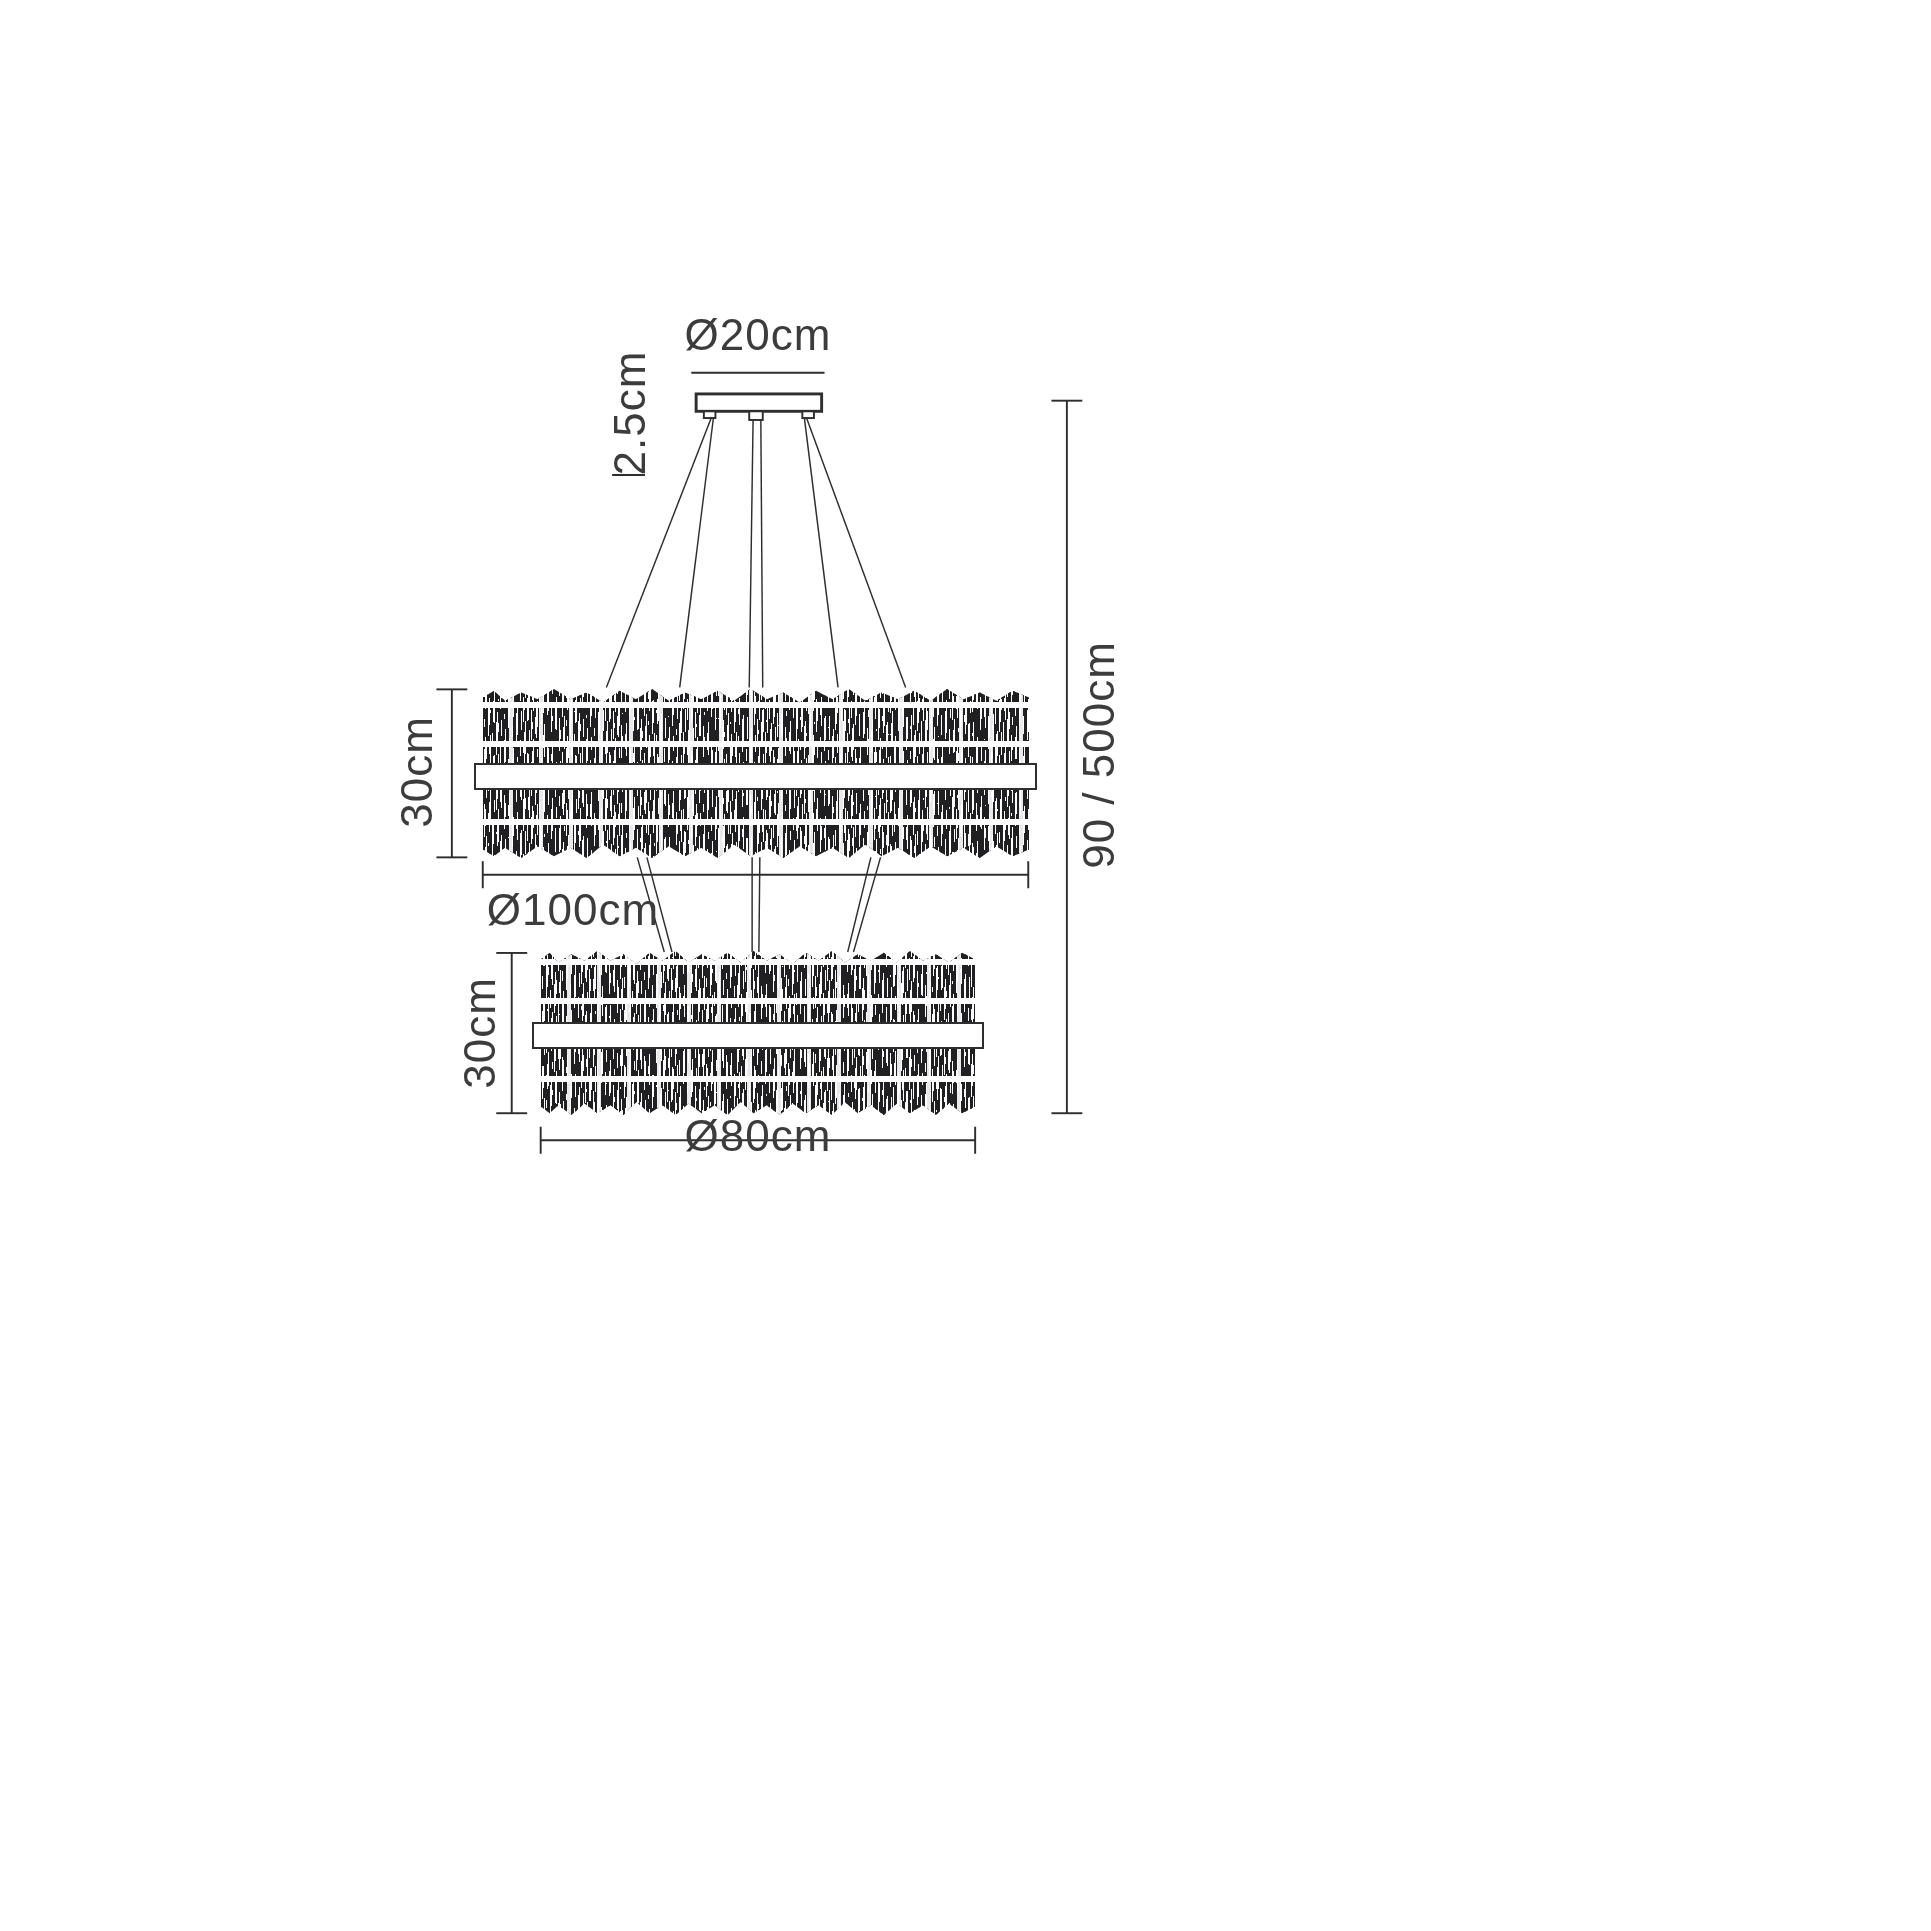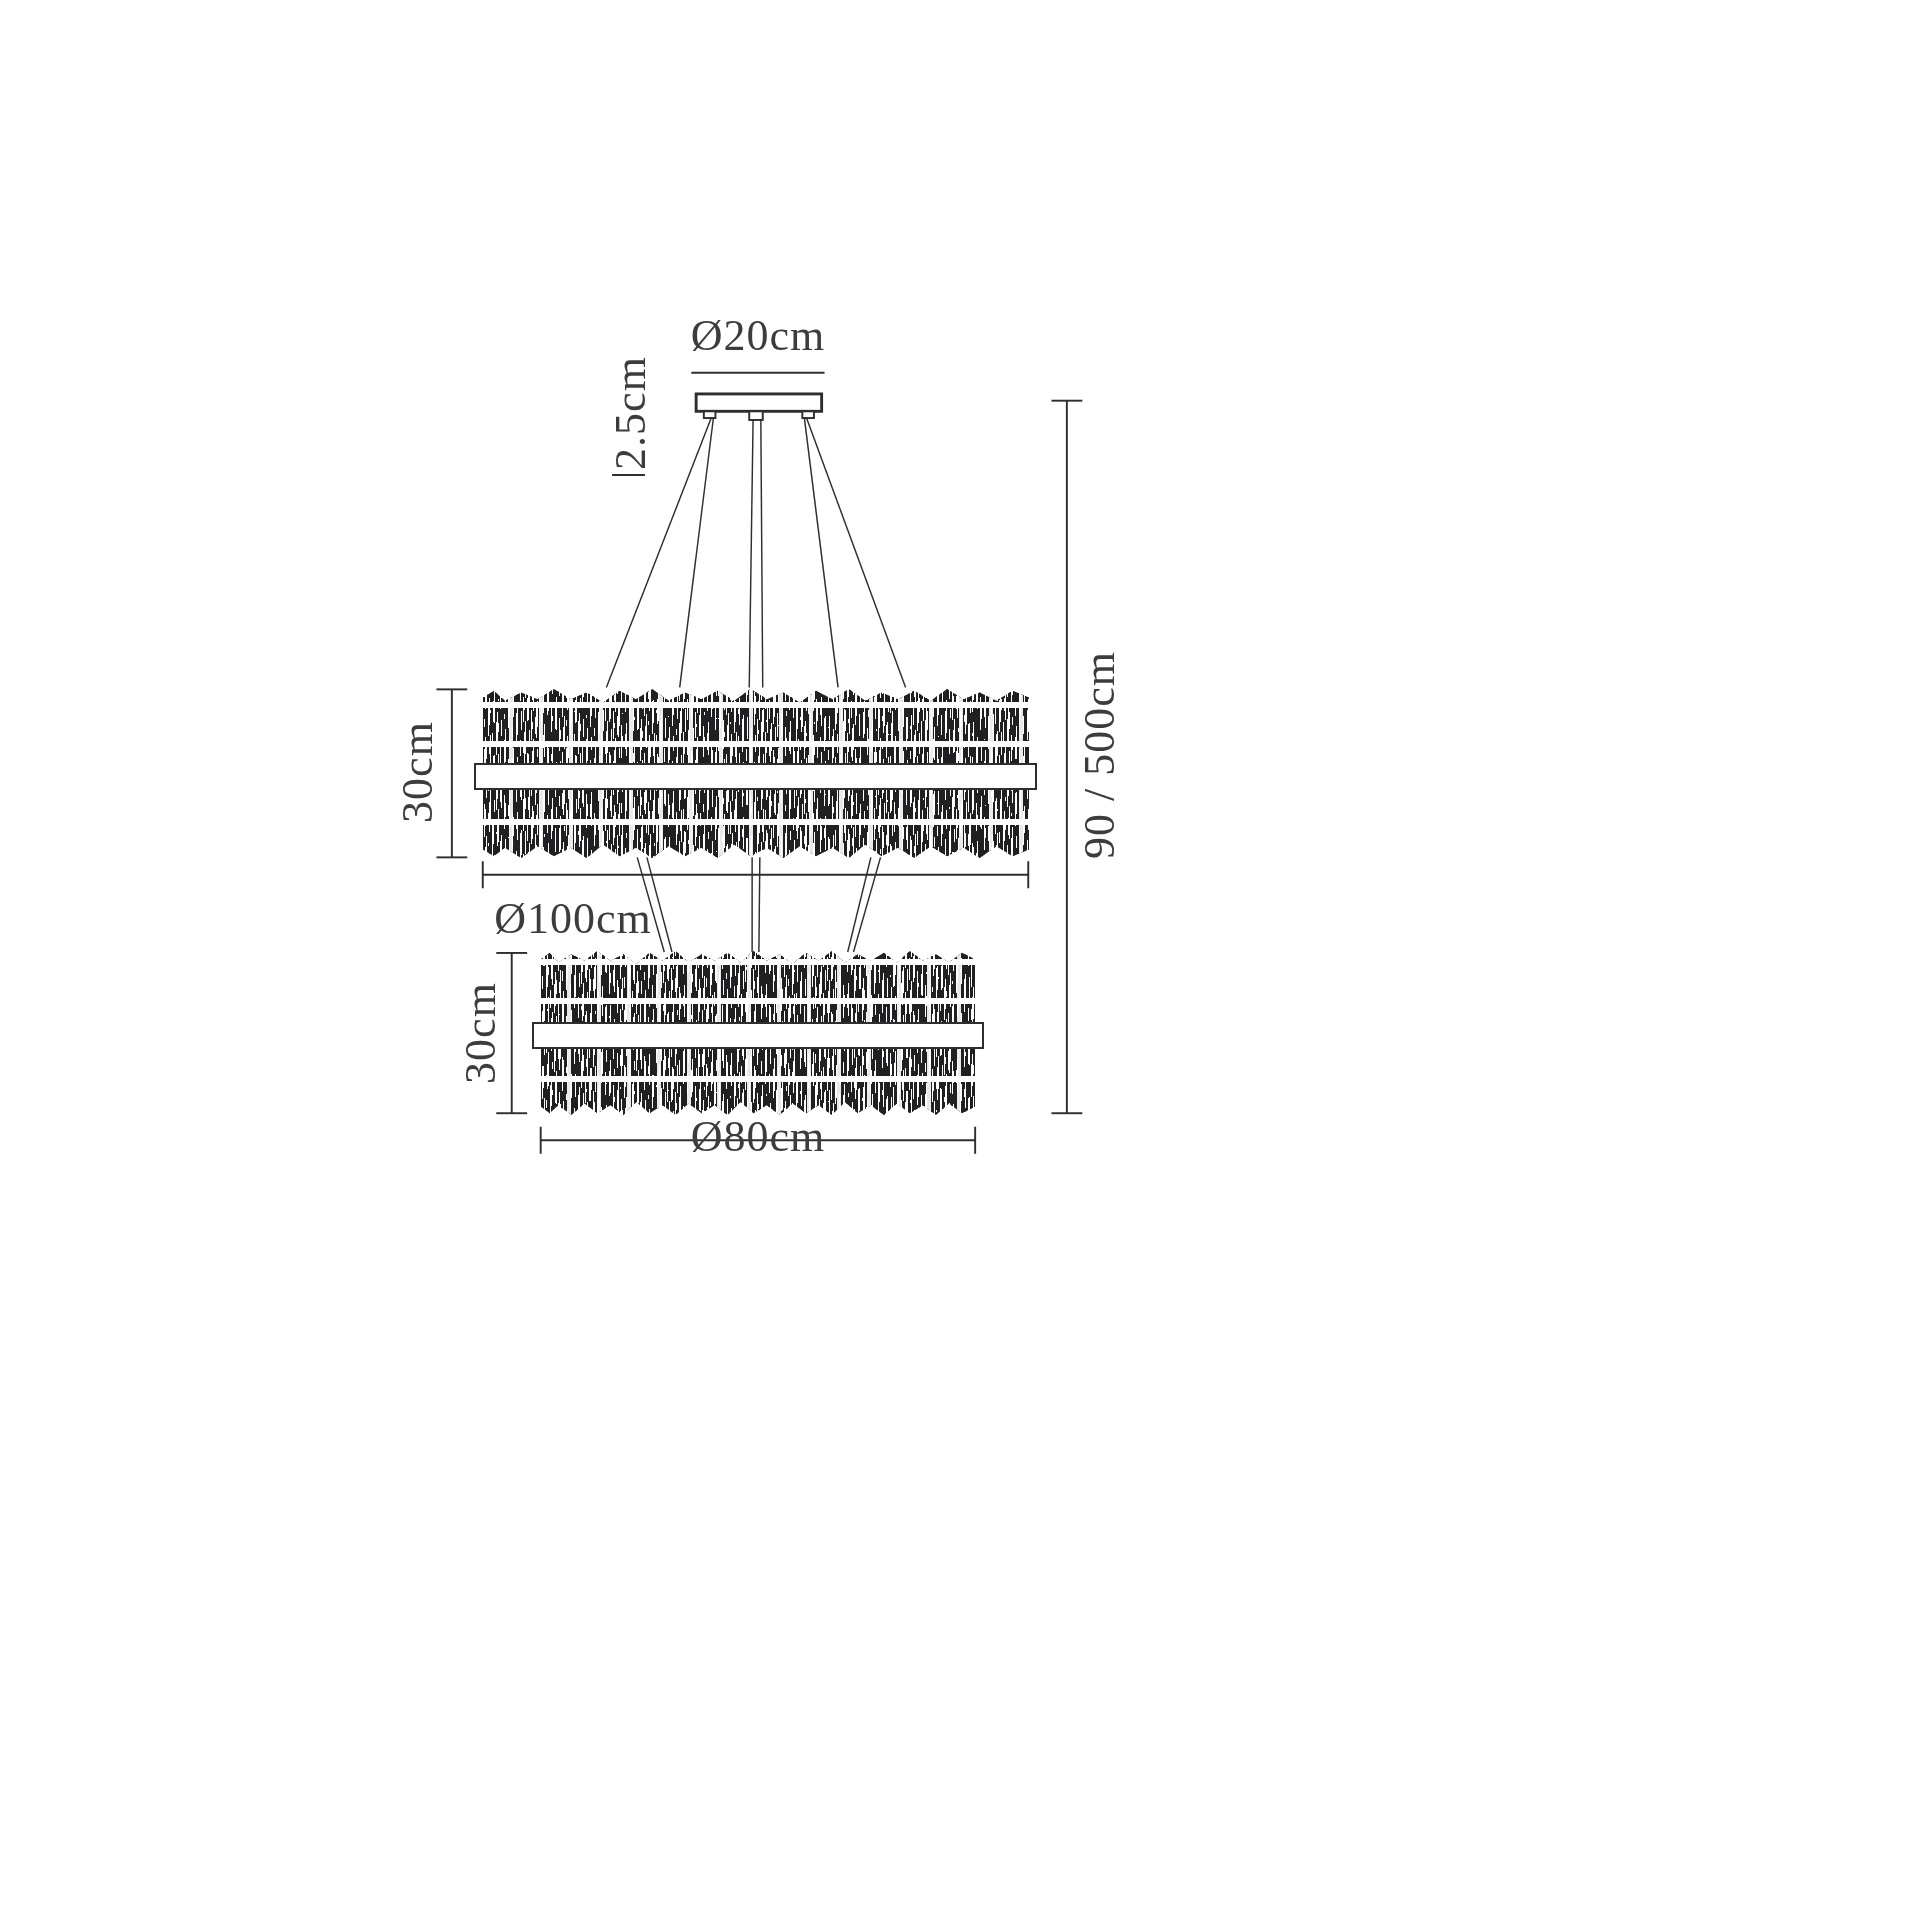--- a/index.html
+++ b/index.html
@@ -5,21 +5,21 @@
   html, body {
     margin: 0;
     padding: 0;
     background: #ffffff;
   }
   .canvas {
     position: relative;
     width: 1931px;
     height: 1931px;
     background: #ffffff;
-    font-family: Liberation Serif, serif;
+    font-family: Liberation Sans, sans-serif;
     color: #3c3c3e;
     overflow: hidden;
   }
   .lines {
     position: absolute;
     inset: 0;
     z-index: 1;
   }
   
   .shade {
@@ -133,21 +133,21 @@
 
   <div class="shade shade-lower"></div>
   <div class="band band-lower"></div>
 
   <div class="dim-label" style="left:758px; top:335px;">Ø20cm</div>
 
   <div class="dim-label vertical" style="left:630px; top:413px;">2.5cm</div>
 
   <div class="dim-label vertical" style="left:417px; top:772px;">30cm</div>
 
-  <div class="dim-label" style="left:573px; top:910px;margin-top:8px;">Ø100cm</div>
+  <div class="dim-label" style="left:573px; top:910px;">Ø100cm</div>
 
   <div class="dim-label vertical" style="left:480px; top:1033px;">30cm</div>
 
   <div class="dim-label" style="left:758px; top:1136px;">Ø80cm</div>
 
   <div class="dim-label vertical" style="left:1099px; top:755px;">90 / 500cm</div>
 
 </div>
 
 

